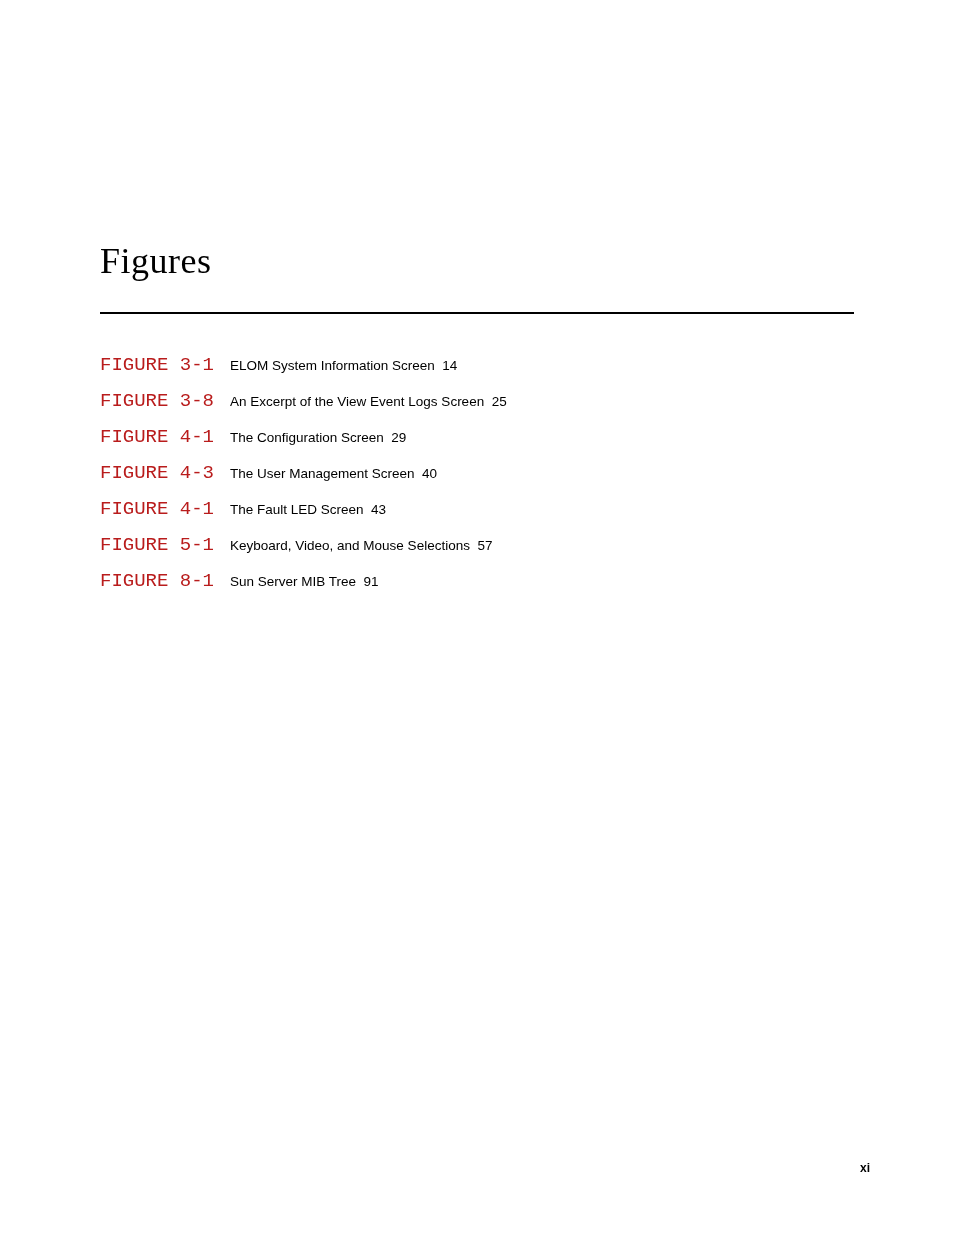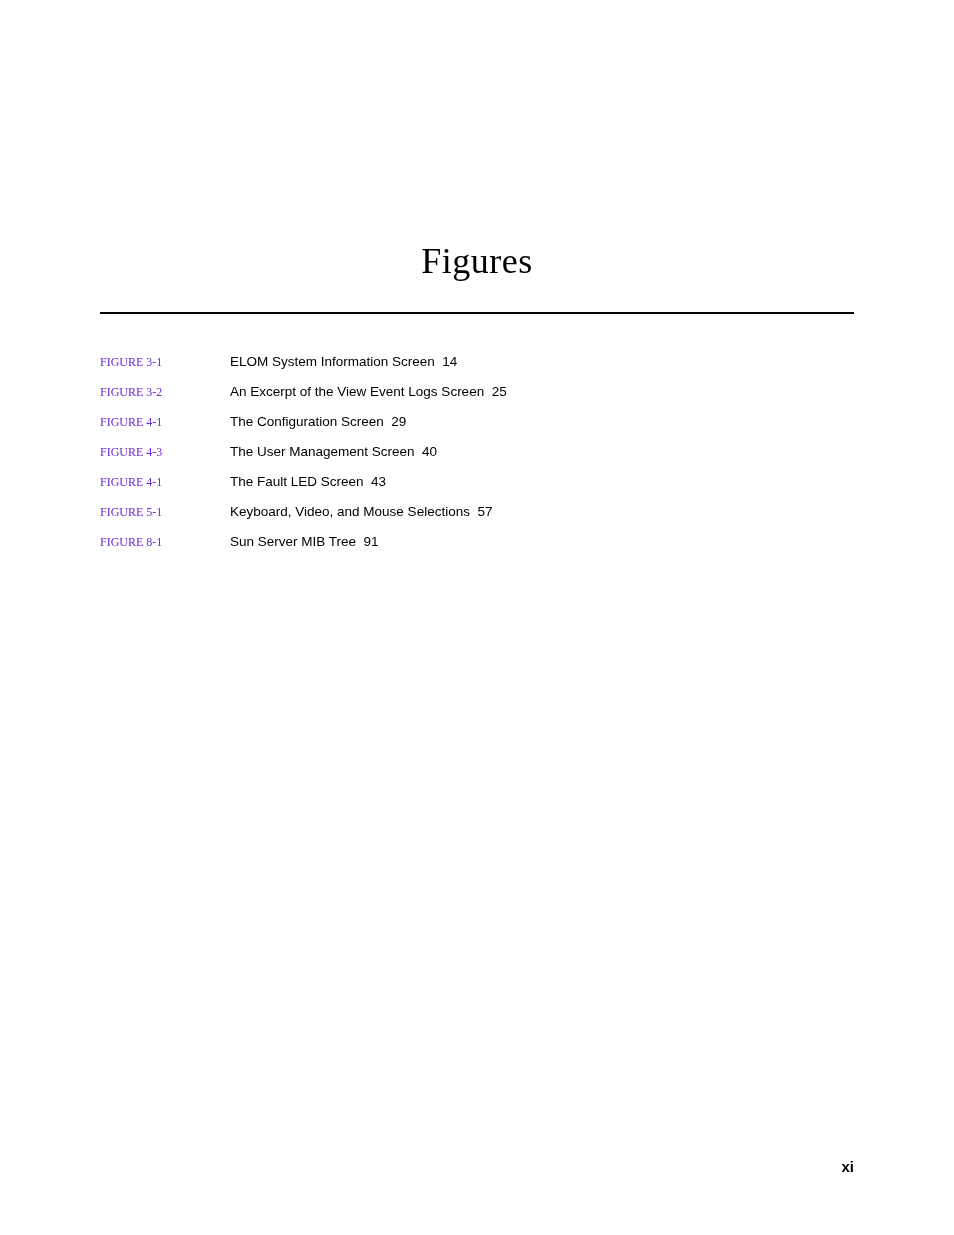--- a/index.html
+++ b/index.html
@@ -17,21 +17,20 @@
     }
 
     .page {
       width: 954px;
       min-height: 1235px;
       padding: 80px 100px 60px 100px;
       position: relative;
     }
 
     .page-title {
-      text-align: center;
       font-size: 36px;
       font-weight: normal;
       font-family: Georgia, serif;
       margin-bottom: 30px;
       margin-top: 160px;
       letter-spacing: 0.5px;
     }
 
     .divider {
       border: none;
@@ -44,59 +43,59 @@
       margin-top: 10px;
     }
 
     .figure-item {
       display: flex;
       align-items: baseline;
       margin-bottom: 14px;
     }
 
     .figure-ref {
-      color: #6d28d9;
-      font-family: Liberation Serif, serif;
-      font-size: 12px;
+      color: #b91c1c;
+      font-family: Liberation Mono, monospace;
+      font-size: 19px;
       font-weight: normal;
       min-width: 130px;
       cursor: pointer;
     }
 
     .figure-desc {
       font-family: Arial, Helvetica, sans-serif;
       font-size: 13.5px;
       color: #000000;
     }
 
     .page-number {
       position: absolute;
       bottom: 60px;
-      right: 100px;
+      right: 84px;
       font-family: Arial, Helvetica, sans-serif;
-      font-size: 15px;
+      font-size: 12px;
       font-weight: bold;
     }
   </style>
 </head>
 <body>
 
 <div class="page">
 
   <h1 class="page-title">Figures</h1>
 
   <hr class="divider">
 
   <ul class="figures-list">
   <li class="figure-item">
         <span class="figure-ref">FIGURE 3-1</span>
         <span class="figure-desc">ELOM System Information Screen&nbsp;&nbsp;14</span>
       </li>
       <li class="figure-item">
-        <span class="figure-ref">FIGURE 3-2</span>
+        <span class="figure-ref">FIGURE 3-8</span>
         <span class="figure-desc">An Excerpt of the View Event Logs Screen&nbsp;&nbsp;25</span>
       </li>
       <li class="figure-item">
         <span class="figure-ref">FIGURE 4-1</span>
         <span class="figure-desc">The Configuration Screen&nbsp;&nbsp;29</span>
       </li>
       <li class="figure-item">
         <span class="figure-ref">FIGURE 4-3</span>
         <span class="figure-desc">The User Management Screen&nbsp;&nbsp;40</span>
       </li>

